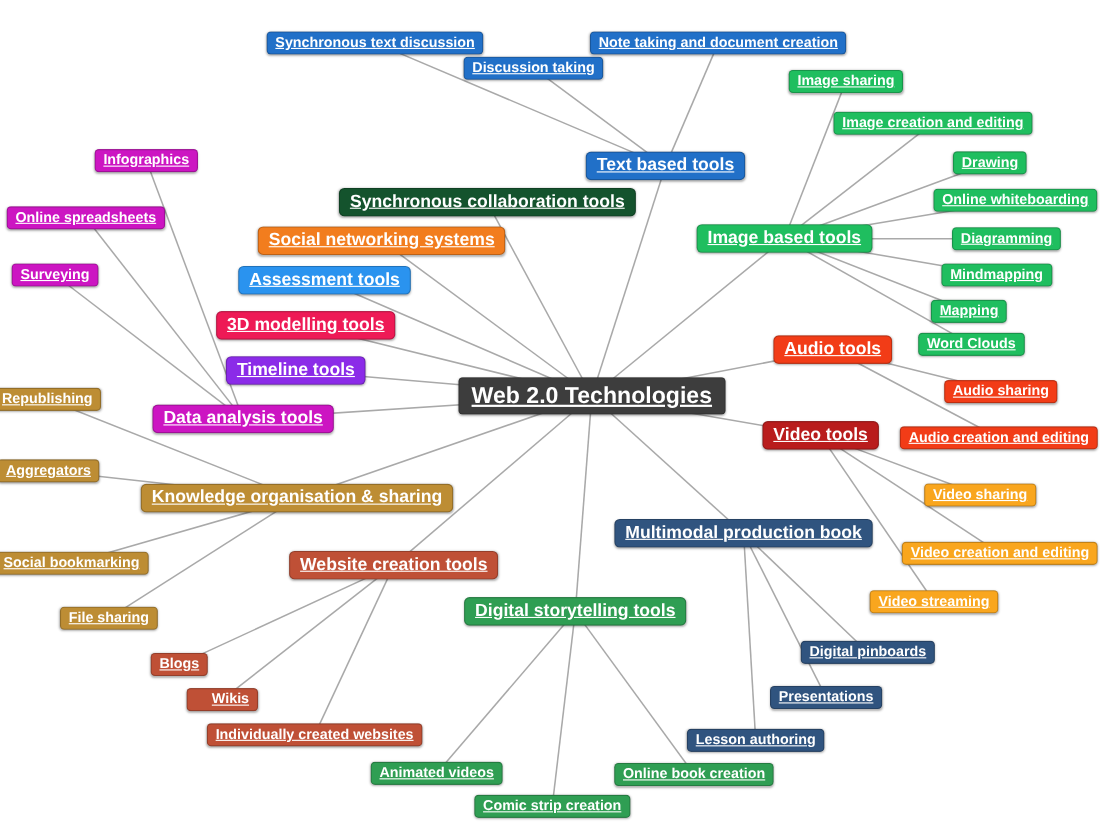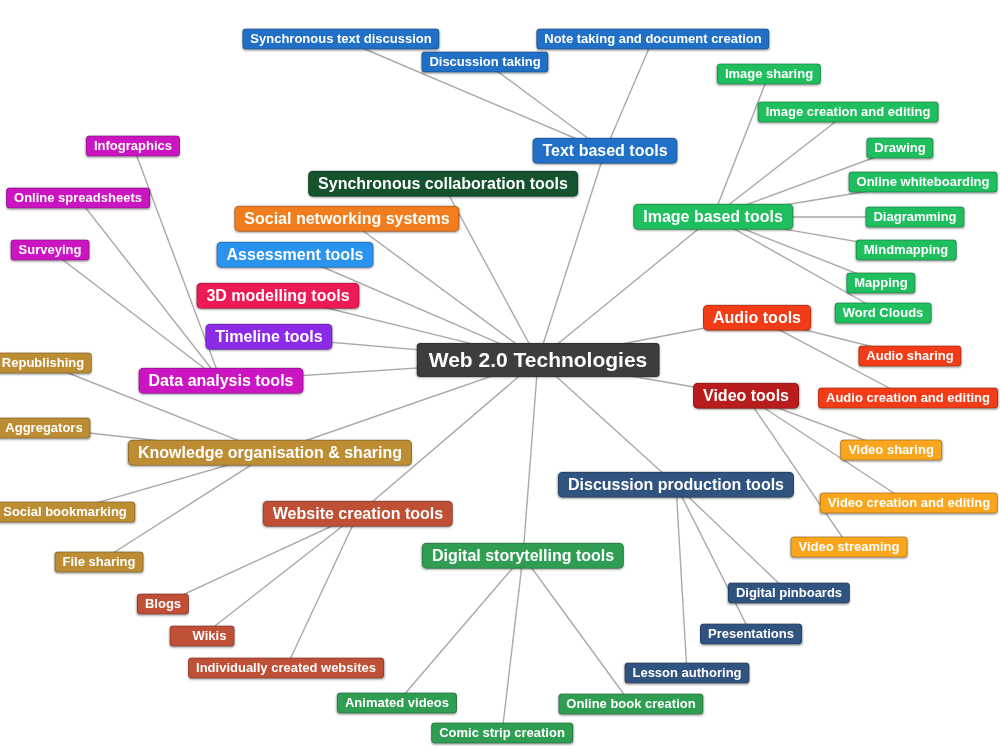--- a/index.html
+++ b/index.html
@@ -26,20 +26,21 @@
     position: absolute;
     transform: translate(-50%, -50%);
     color: #ffffff;
     font-weight: bold;
     white-space: nowrap;
     border-radius: 5px;
     border: 1px solid rgba(0,0,0,0.22);
     box-shadow: 0 1px 2px rgba(0,0,0,0.30);
     line-height: 1.15;
     z-index: 2;
+    text-decoration: underline;
   }
   .node.root {
     font-size: 21px;
     padding: 4px 11px;
     border-radius: 4px;
     z-index: 3;
   }
   .node.branch {
     font-size: 16px;
     padding: 3px 9px;
@@ -116,21 +117,21 @@
     <div class="node leaf" style="left: 906px; top: 250px; background: rgb(31, 190, 95);">Mindmapping</div>
     <div class="node leaf" style="left: 881px; top: 283px; background: rgb(31, 190, 95);">Mapping</div>
     <div class="node leaf" style="left: 883px; top: 313px; background: rgb(31, 190, 95);">Word Clouds</div>
     <div class="node branch" style="left: 757px; top: 318px; background: rgb(242, 60, 23);">Audio tools</div>
     <div class="node leaf" style="left: 910px; top: 356px; background: rgb(242, 60, 23);">Audio sharing</div>
     <div class="node leaf" style="left: 908px; top: 398px; background: rgb(242, 60, 23);">Audio creation and editing</div>
     <div class="node branch" style="left: 746px; top: 396px; background: #b91c1c;">Video tools</div>
     <div class="node leaf" style="left: 891px; top: 450px; background: rgb(249, 166, 30);">Video sharing</div>
     <div class="node leaf" style="left: 909px; top: 503px; background: rgb(249, 166, 30);">Video creation and editing</div>
     <div class="node leaf" style="left: 849px; top: 547px; background: rgb(249, 166, 30);">Video streaming</div>
-    <div class="node branch" style="left: 676px; top: 485px; background: rgb(48, 84, 127);">Discussion production tools</div>
+    <div class="node branch" style="left: 676px; top: 485px; background: rgb(48, 84, 127);">Multimodal production book</div>
     <div class="node leaf" style="left: 789px; top: 593px; background: rgb(48, 84, 127);">Digital pinboards</div>
     <div class="node leaf" style="left: 751px; top: 634px; background: rgb(48, 84, 127);">Presentations</div>
     <div class="node leaf" style="left: 687px; top: 673px; background: rgb(48, 84, 127);">Lesson authoring</div>
     <div class="node branch" style="left: 523px; top: 556px; background: rgb(47, 158, 83);">Digital storytelling tools</div>
     <div class="node leaf" style="left: 397px; top: 703px; background: rgb(47, 158, 83);">Animated videos</div>
     <div class="node leaf" style="left: 502px; top: 733px; background: rgb(47, 158, 83);">Comic strip creation</div>
     <div class="node leaf" style="left: 631px; top: 704px; background: rgb(47, 158, 83);">Online book creation</div>
     <div class="node branch" style="left: 358px; top: 514px; background: rgb(191, 80, 54);">Website creation tools</div>
     <div class="node leaf" style="left: 163px; top: 604px; background: rgb(191, 80, 54);">Blogs</div>
     <div class="node leaf" style="left: 202px; top: 636px; background: rgb(191, 80, 54); padding-left: 22px;">Wikis</div>

